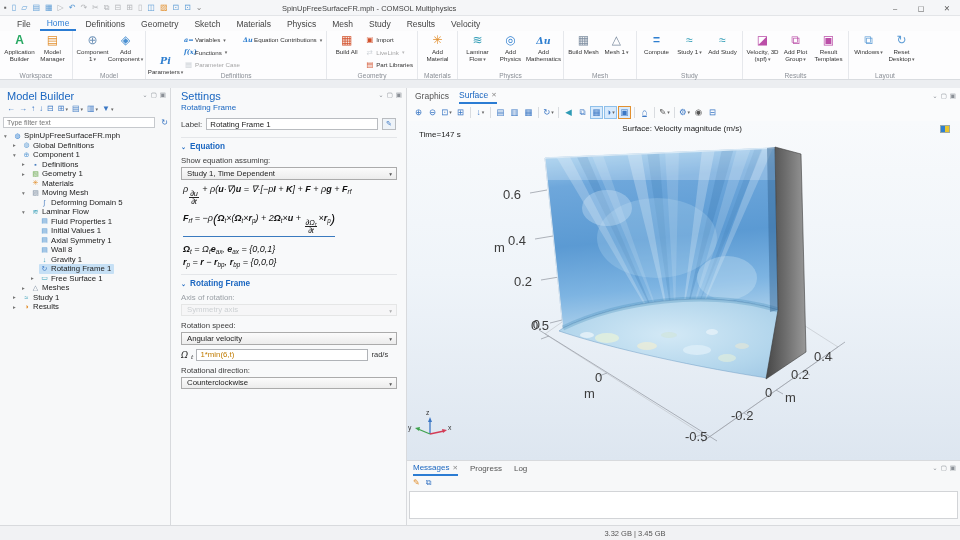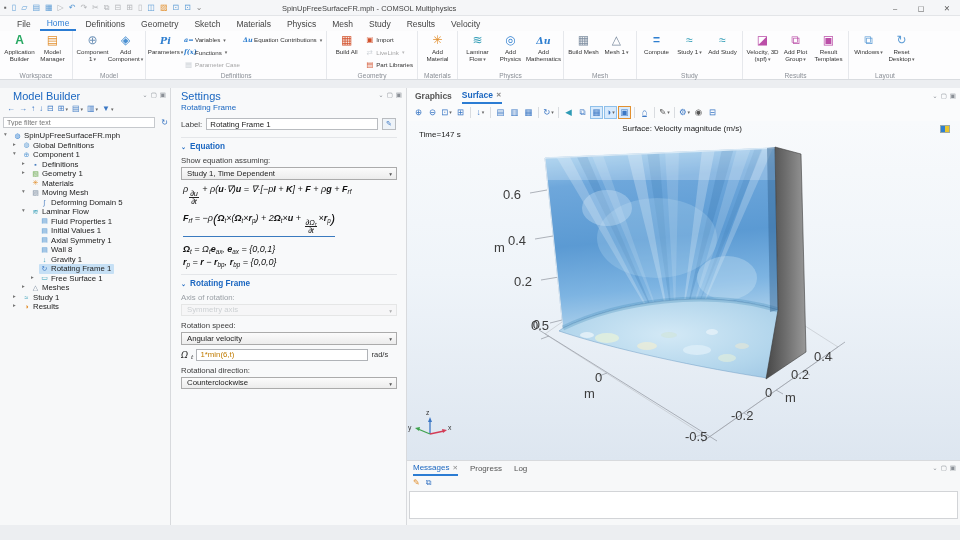--- a/index.html
+++ b/index.html
@@ -28,28 +28,28 @@
 .dd{font-size:5px;color:#666;margin-left:1px;}
 .rsmalls{display:flex;flex-direction:column;gap:1px;margin:1px 1px 0 2px;}
 .rsmall{display:flex;align-items:center;height:11.5px;gap:2px;font-size:6.2px;color:#333;white-space:nowrap;}
 .rsicon{font-size:7.5px;width:9px;text-align:center;}
 .rsicon.txt{font-family:"DejaVu Serif",serif;font-style:italic;font-weight:bold;font-size:6.5px;}
 .dis{opacity:.45;}
 
 .panel-title{font-size:11px;color:#1a66c0;}
 .pico{display:flex;gap:3px;position:absolute;right:4px;top:3px;color:#8a8f96;font-size:6.5px;}
 #model-builder{position:absolute;left:0;top:88px;width:171px;height:437px;background:#f7f8f9;border-right:1px solid #d8dadd;}
-#mb-head{position:relative;height:14px;padding:2px 0 0 13px;}
+#mb-head{position:relative;height:14px;padding:2px 0 0 7px;}
 #mb-tools{display:flex;align-items:center;gap:4px;padding:2px 0 2px 7px;height:13px;}
 .mbtool{color:#3b77c4;font-size:8px;display:flex;align-items:center;}
 #mb-filter{position:relative;margin:2px 3px 2px 3px;}
 #mb-filter input{width:152px;height:11px;border:1px solid #c6c9cd;background:#fff;font-size:7px;padding:0 3px;color:#333;}
 #mb-refresh{position:absolute;right:-1px;top:1px;color:#3b77c4;font-size:8px;}
 #tree{margin-top:3px;}
-.trow{display:flex;height:9.5px;padding-left:calc(4px + var(--lvl,0)*9px);white-space:nowrap;}
+.trow{display:flex;align-items:center;height:9.5px;padding-left:calc(4px + var(--lvl,0)*9px);white-space:nowrap;}
 .tarrow{width:8px;font-size:5.5px;color:#777;}
 .trowc{display:inline-flex;align-items:center;padding:0 3px 0 1px;height:9.5px;border-radius:1px;}
 .trowc.sel{background:#c6e0f5;}
 .ticon{width:9px;font-size:7px;text-align:center;margin-right:2px;}
 .tlabel{font-size:7.8px;color:#222;}
 
 #settings{position:absolute;left:171px;top:88px;width:236px;height:437px;background:#f8f9fa;border-right:1px solid #d8dadd;}
 #set-head{position:relative;padding:2px 0 0 10px;}
 #set-sub{font-size:8px;color:#1a66c0;margin-top:1px;}
 .caption{font-size:7.8px;color:#3c3c3c;}
@@ -72,21 +72,21 @@
 .mf .num{border-bottom:.8px solid #222;padding:0 1px;}
 .mg{font-size:13px;font-weight:400;vertical-align:-2px;}
 #omega-row{display:flex;align-items:center;margin:4px 10px 0 10px;gap:3px;}
 #omega-sym{font-family:"DejaVu Serif",serif;font-style:italic;font-size:8.5px;color:#222;}
 #omega-sub{font-family:"DejaVu Serif",serif;font-style:italic;font-size:6px;position:relative;top:2px;}
 #omega-input{width:172px;height:12px;border:1px solid #b0b3b7;background:#fff;font-size:7.8px;padding:0 3px;color:#c07b00;}
 #omega-unit{font-size:7.5px;color:#333;}
 
 #graphics{position:absolute;left:407px;top:88px;width:553px;height:372px;background:#fafbfc;}
 #gtabs{display:flex;align-items:stretch;height:16px;padding-left:8px;gap:10px;position:relative;}
-.gtab{display:flex;align-items:center;gap:3px;font-size:8.5px;color:#555;font-weight:bold;}
+.gtab{display:flex;align-items:center;gap:3px;font-size:8.5px;color:#555;}
 .gtab.act{color:#1a66c0;border-bottom:2px solid #2b7cd3;}
 .gtclose{font-size:6.5px;color:#888;}
 .gtclose:empty{display:none;}
 #gtools{display:flex;align-items:center;height:16px;padding-left:5px;gap:1px;}
 .gbtn{position:relative;width:13px;height:13px;display:flex;align-items:center;justify-content:center;font-size:8.5px;color:#3b77c4;border:1px solid transparent;}
 .gbtn.act{background:#d8eafc;border-color:#8fc0ea;}
 .gbtn.acc{border-color:#e2902f;}
 .gbtn.sep{width:5px;}
 .gbtn.sep::after{content:"";width:1px;height:11px;background:#d9dce0;}
 .gbtn .g2{position:absolute;bottom:0px;left:50%;transform:translateX(-50%);font-size:4.5px;line-height:4px;}
@@ -183,21 +183,21 @@
           <span class="ricon" style="color: rgb(74, 144, 210);">◈</span>
           <span class="rlabel"><span>Add Component</span><span class="dd">▾</span></span>
         </div>
       </div>
       <span class="glabel">Model</span>
     </div>
 
     <div class="rgroup">
       <div class="rrow">
         <div class="rbtn">
-          <span class="ricon txt" style="color: rgb(47, 127, 208);">Pi</span>
+          <span class="ricon txt" style="color: rgb(47, 127, 208); margin-top: 20px;">Pi</span>
           <span class="rlabel"><span>Parameters</span><span class="dd">▾</span></span>
         </div>
         <div class="rsmalls">
           <div class="rsmall">
             <span class="rsicon txt" style="color: rgb(47, 127, 208);">a=</span>
             <span>Variables</span>
               <span class="dd">▾</span>
           </div>
           <div class="rsmall">
             <span class="rsicon txt" style="color: rgb(47, 127, 208);">f(x)</span>
@@ -838,13 +838,16 @@
         <span>▢</span>
         <span>▣</span>
       </span>
     <div id="msg-icons">
         <span class="msgico" style="color: rgb(226, 144, 47);">✎</span>
         <span class="msgico" style="color: rgb(59, 119, 196);">⧉</span>
       </div>
     <div id="msg-box"></div>
   </div>
 
+  <div id="statusbar">
+    <span id="mem">3.32 GB | 3.45 GB</span>
+  </div>
 </div>
 
 </body></html>

